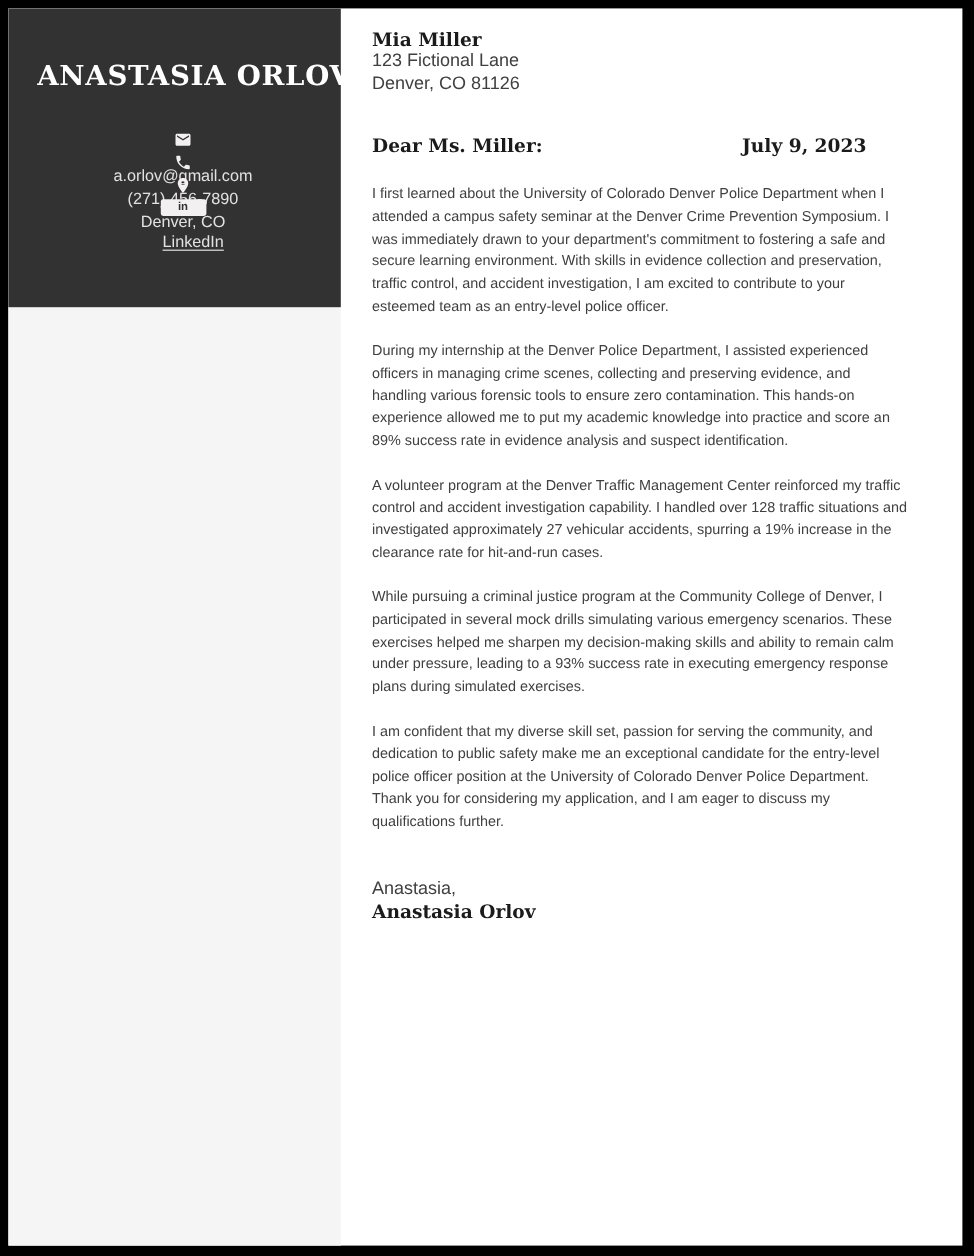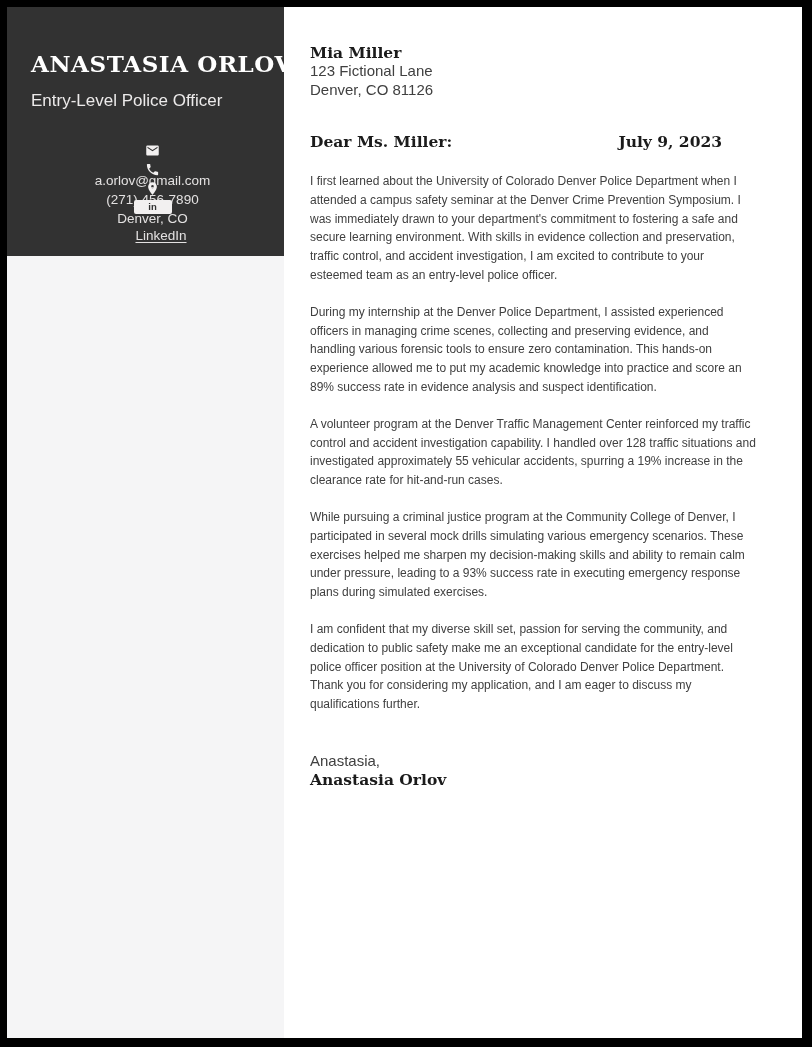--- a/index.html
+++ b/index.html
@@ -88,21 +88,21 @@
   }
   a.ctext{
     color:var(--sidebar-text);
     text-decoration:underline;
     text-underline-offset:2px;
     margin-left:17px;
   }
   
   .main{
     flex:1;
-    padding:36px 0 0 26px;
+    padding:16px 0 0 26px;
   }
   .letter-col{width:447px;}
   .recipient-name{
     font-family:"DejaVu Serif", serif;
     font-weight:bold;
     font-size:15.5px;
     color:var(--heading-text);
     line-height:19px;
   }
   .addr-line{
@@ -145,21 +145,20 @@
   }
 </style>
 </head>
 <body>
 
 <div class="frame">
 
   <aside class="sidebar">
     <div class="sidebar-header">
       <h1 class="name">ANASTASIA ORLOV</h1>
-      <div class="job-title">Entry-Level Police Officer</div>
 
       <ul class="contacts">
         <li class="contact-row">
           <span class="cicon">
             <svg viewBox="0 0 24 24">
                 <path d="M20 4H4c-1.1 0-2 .9-2 2v12c0 1.1.9 2 2 2h16c1.1 0 2-.9 2-2V6c0-1.1-.9-2-2-2zm0 4-8 5-8-5V6l8 5 8-5v2z"></path>
               </svg>
           </span>
           <span class="ctext">a.orlov@gmail.com</span>
         </li>
@@ -197,21 +196,21 @@
       </div>
 
       <div class="salutation-row">
         <span class="salutation">Dear Ms. Miller:</span>
         <span class="date">July 9, 2023</span>
       </div>
 
       <div class="paragraphs">
         <p>I first learned about the University of Colorado Denver Police Department when I attended a campus safety seminar at the Denver Crime Prevention Symposium. I was immediately drawn to your department's commitment to fostering a safe and secure learning environment. With skills in evidence collection and preservation, traffic control, and accident investigation, I am excited to contribute to your esteemed team as an entry-level police officer.</p>
         <p>During my internship at the Denver Police Department, I assisted experienced officers in managing crime scenes, collecting and preserving evidence, and handling various forensic tools to ensure zero contamination. This hands-on experience allowed me to put my academic knowledge into practice and score an 89% success rate in evidence analysis and suspect identification.</p>
-        <p>A volunteer program at the Denver Traffic Management Center reinforced my traffic control and accident investigation capability. I handled over 128 traffic situations and investigated approximately 55 vehicular accidents, spurring a 19% increase in the clearance rate for hit-and-run cases.</p>
+        <p>A volunteer program at the Denver Traffic Management Center reinforced my traffic control and accident investigation capability. I handled over 128 traffic situations and investigated approximately 27 vehicular accidents, spurring a 19% increase in the clearance rate for hit-and-run cases.</p>
         <p>While pursuing a criminal justice program at the Community College of Denver, I participated in several mock drills simulating various emergency scenarios. These exercises helped me sharpen my decision-making skills and ability to remain calm under pressure, leading to a 93% success rate in executing emergency response plans during simulated exercises.</p>
         <p>I am confident that my diverse skill set, passion for serving the community, and dedication to public safety make me an exceptional candidate for the entry-level police officer position at the University of Colorado Denver Police Department. Thank you for considering my application, and I am eager to discuss my qualifications further.</p>
       </div>
 
       <div class="closing">
         <div class="closing-word">Anastasia,</div>
         <div class="signature">Anastasia Orlov</div>
       </div>
 
     </div>

